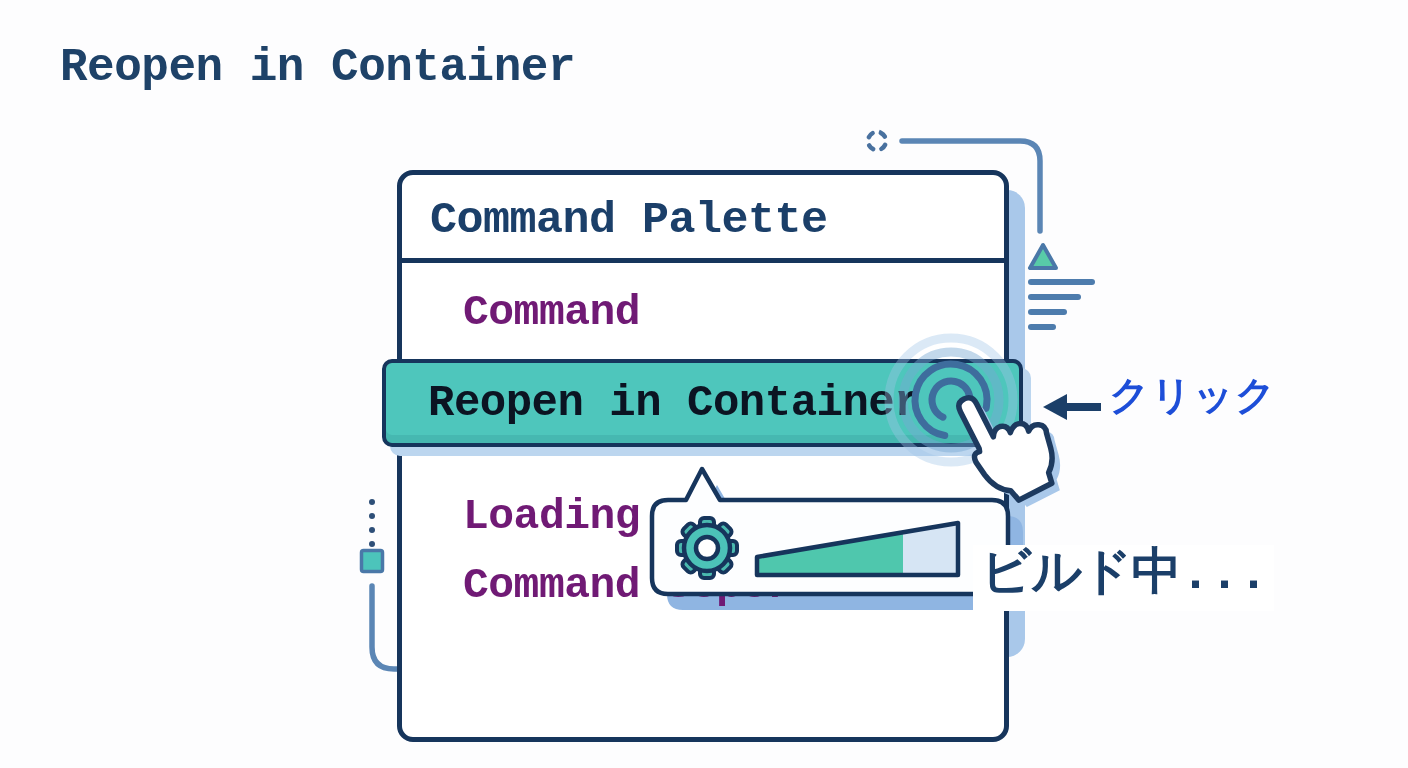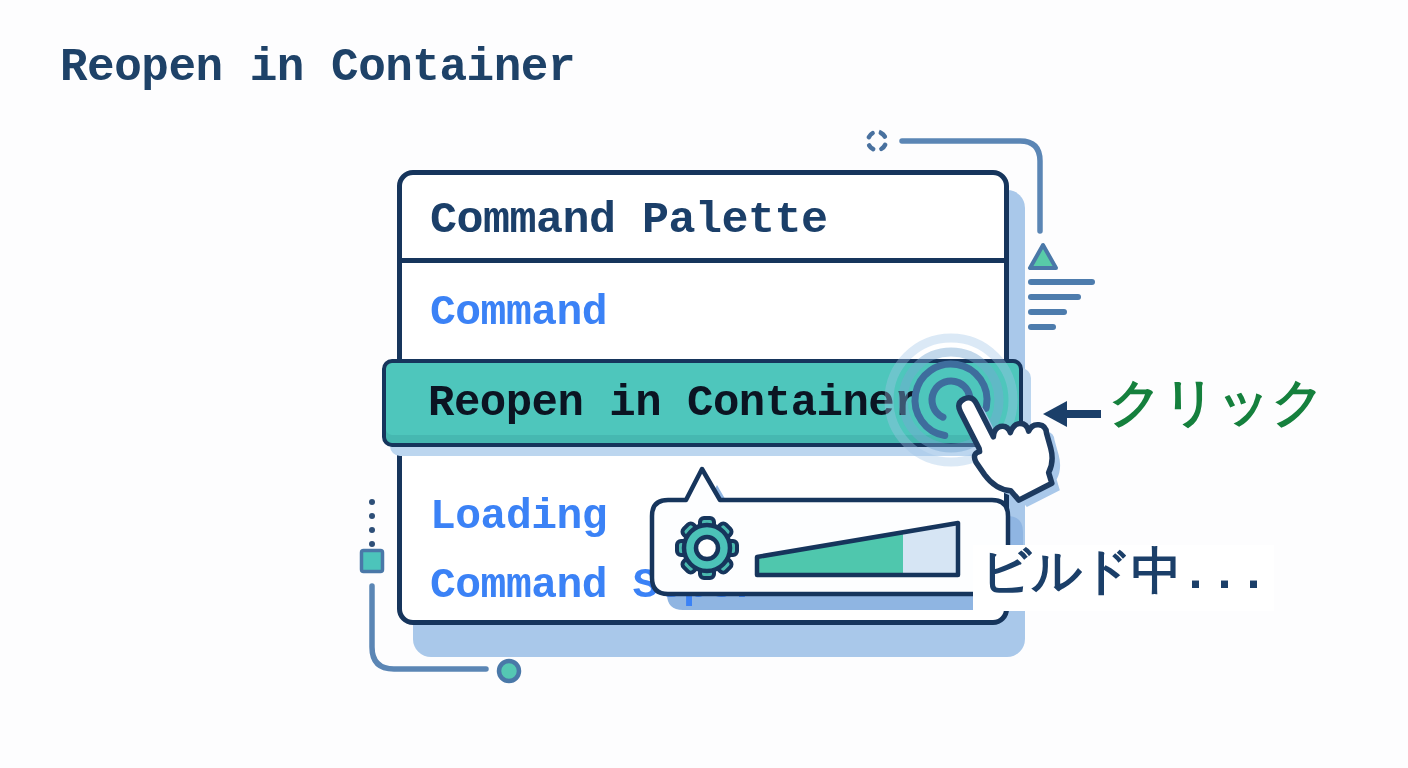--- a/index.html
+++ b/index.html
@@ -5,43 +5,43 @@
   html,body{margin:0;padding:0;background:#ffffff;}
   .canvas{
     position:relative;width:1408px;height:768px;background:#fdfdfe;
     font-family:Liberation Mono, monospace;overflow:hidden;
   }
   .abs{position:absolute;}
   
   .page-title{left:60px;top:42px;font-size:46px;font-weight:800;color:#1e4268;letter-spacing:-0.5px;z-index:10;}
   
   .panel-shadow{left:413px;top:190px;width:612px;height:467px;background:#a9c8ea;border-radius:18px;z-index:1;}
-  .panel{left:397px;top:170px;width:612px;height:455px;background:#ffffff;border:5px solid #16355c;border-radius:16px;box-sizing:border-box;z-index:2;}
+  .panel{left:397px;top:170px;width:612px;height:572px;background:#ffffff;border:5px solid #16355c;border-radius:16px;box-sizing:border-box;z-index:2;}
   .panel-header{position:absolute;left:28px;top:20px;font-size:45px;font-weight:800;color:#1b3f69;letter-spacing:-0.5px;white-space:nowrap;}
   .panel-divider{position:absolute;left:-2px;right:-2px;top:83px;height:5px;background:#16355c;}
   
-  .row-label{font-size:43px;font-weight:700;color:#3b82f6;white-space:nowrap;z-index:4;letter-spacing:-0.5px;}
+  .row-label{font-size:43px;font-weight:700;color:#701a75;white-space:nowrap;z-index:4;letter-spacing:-0.5px;margin-left:33px;}
   .row-command{left:430px;top:288px;}
   .row-loading{left:430px;top:492px;}
   .row-command2{left:430px;top:561px;}
   
   .hl-row{left:382px;top:359px;width:641px;height:88px;background:#4ec6bc;border:4px solid #16355c;border-radius:10px;
     box-sizing:border-box;display:flex;align-items:center;padding-left:42px;z-index:5;
     box-shadow:8px 9px 0 #bcd6ef, inset 0 -8px 0 rgba(20,80,100,0.12);}
   .hl-label{font-size:44px;font-weight:800;color:#0b1422;white-space:nowrap;letter-spacing:-0.5px;}
   
   .svg-layer{left:0;top:0;width:1408px;height:768px;pointer-events:none;}
   .z1{z-index:1}.z3{z-index:3}.z6{z-index:6}.z7{z-index:7}.z9{z-index:9}
   
   .build-label{left:973px;top:519px;font-size:50px;font-weight:800;color:#1b3f69;background:#ffffff;
     padding:2px 6px 8px 8px;line-height:56px;white-space:nowrap;z-index:8;letter-spacing:-1px;margin-top:26px;}
   
   .click-anno{left:1041px;top:368px;z-index:10;display:flex;align-items:center;}
   .click-arrow-svg{display:block;margin-top:22px;}
-  .click-label{font-size:52px;font-weight:800;color:#15803d;margin-left:6px;white-space:nowrap;letter-spacing:1px;}
+  .click-label{font-size:40px;font-weight:800;color:#1d4ed8;margin-left:6px;white-space:nowrap;letter-spacing:1px;}
 </style>
 </head>
 <body>
 
 <div class="canvas">
 
   <div class="abs page-title">Reopen in Container</div>
 
   <svg class="abs svg-layer z1" viewBox="0 0 1408 768">
 

